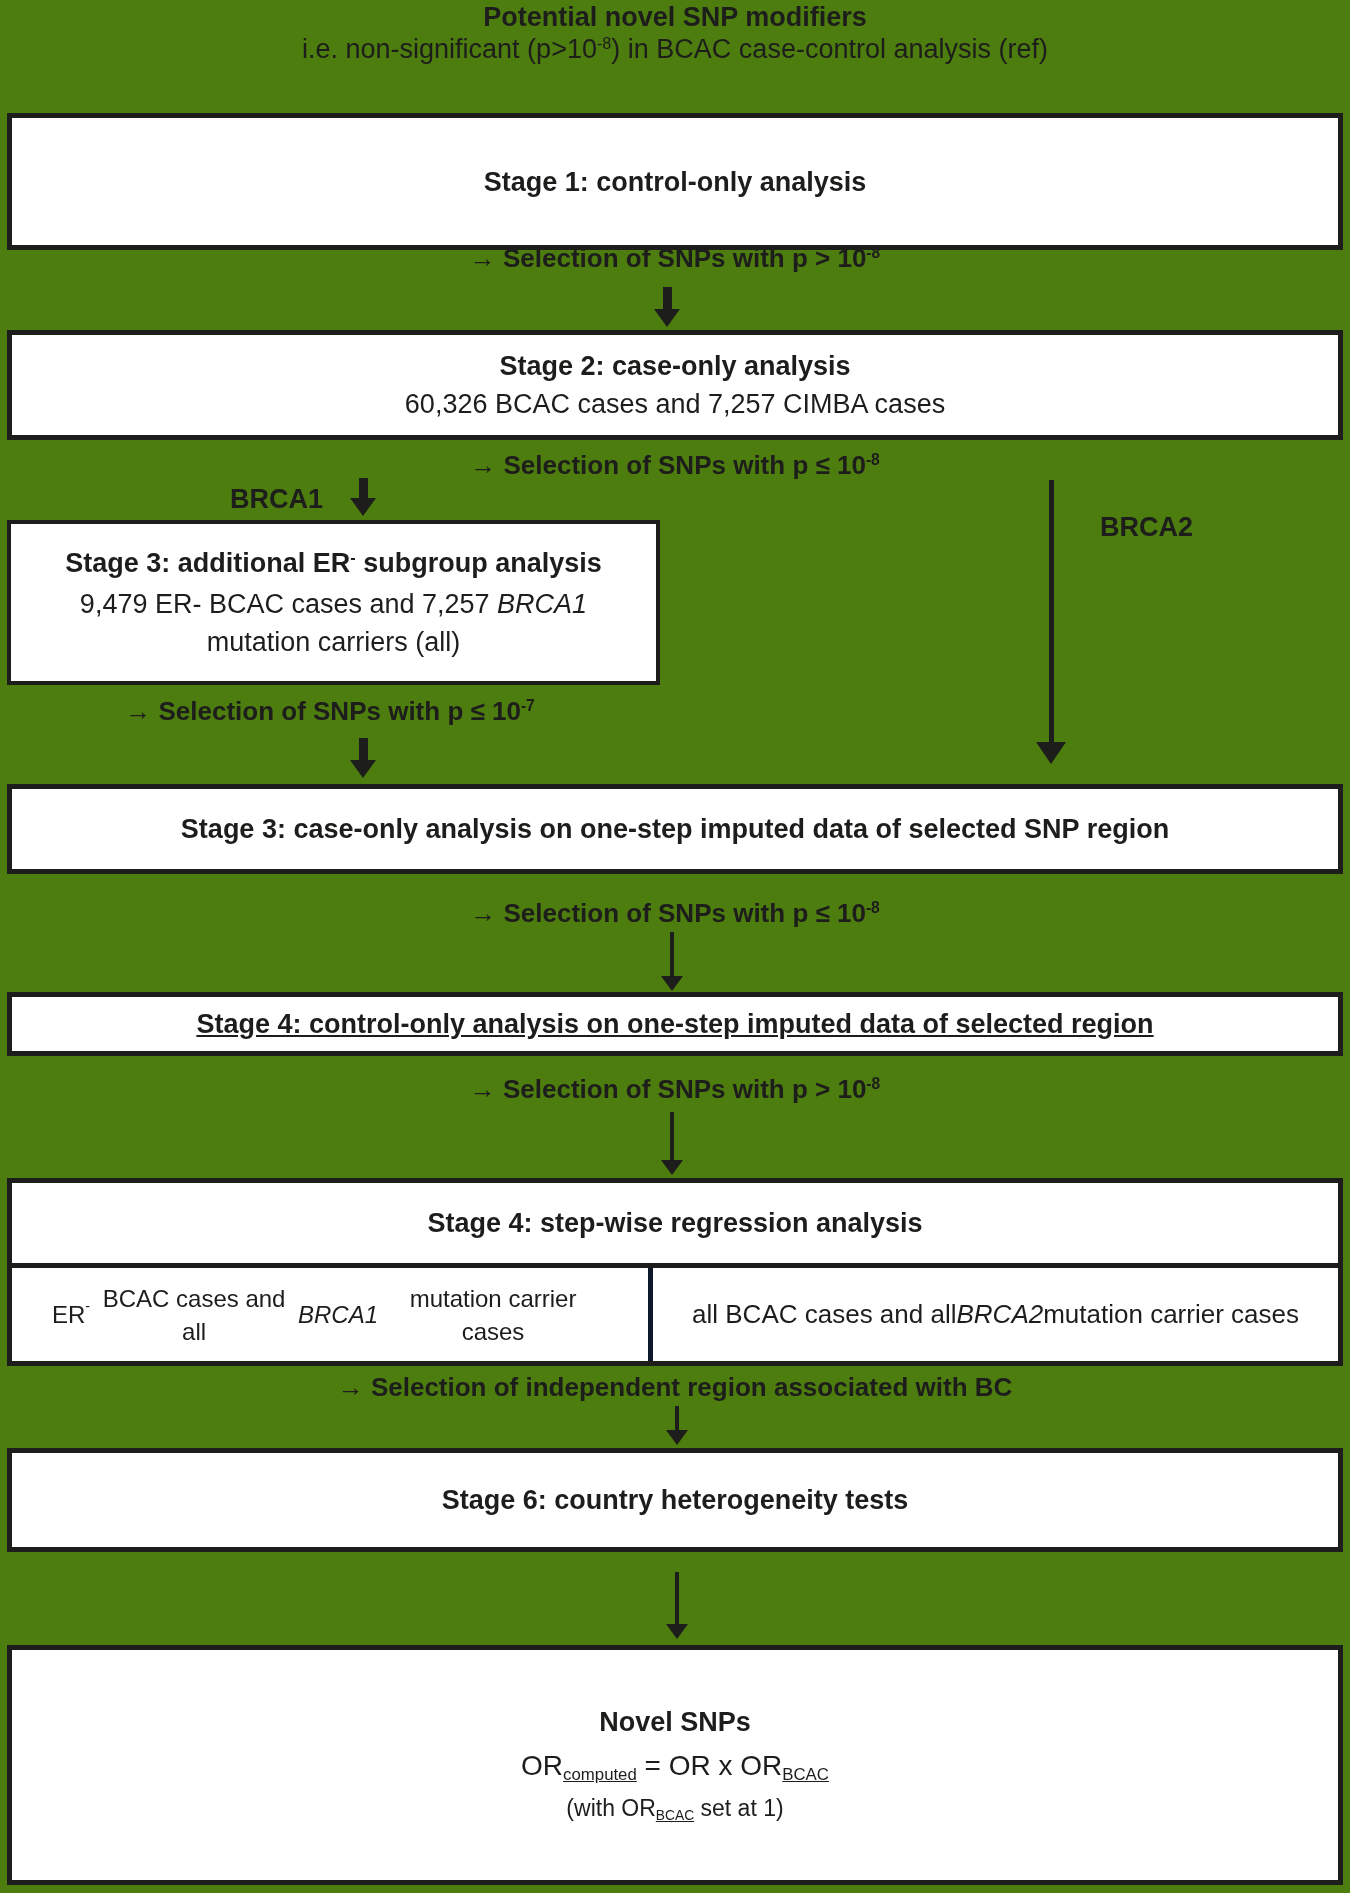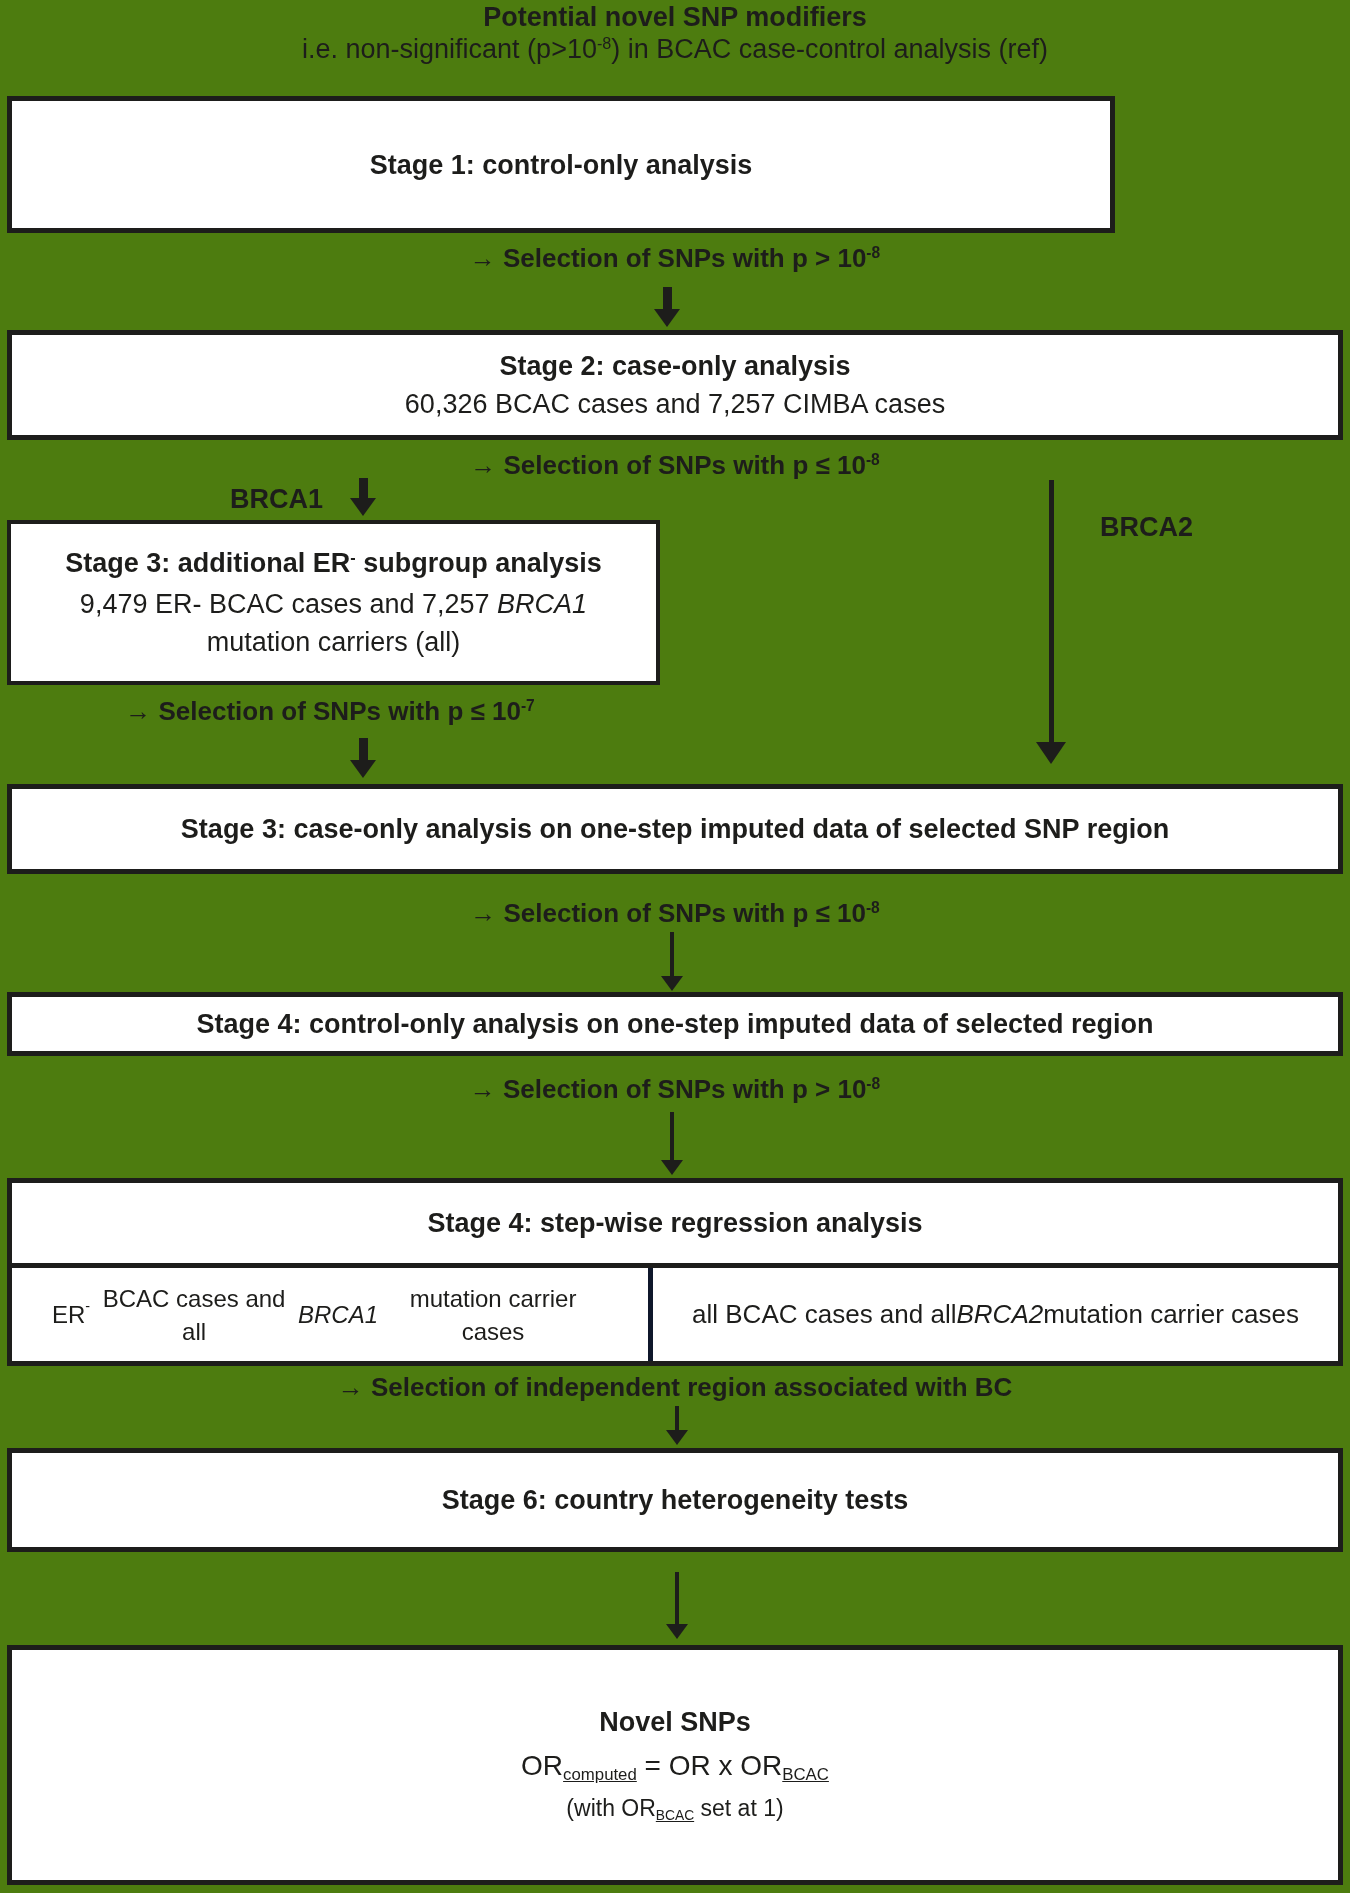--- a/index.html
+++ b/index.html
@@ -34,21 +34,21 @@
   .note{font-size:23px;line-height:30px;margin-top:6px;}
 </style>
 </head>
 <body>
 
 <div class="canvas">
 
   <div class="hdr b" style="top:2px;">Potential novel SNP modifiers</div>
   <div class="hdr" style="top:34px;"><span>i.e. non-significant (p&gt;10</span><span class="sup">-8</span><span>) in BCAC case-control analysis (ref)</span></div>
 
-  <div class="box" style="left:7px;top:96px;width:1108px;height:137px;gap:17px;">
+  <div class="box" style="left:7px;top:113px;width:1336px;height:137px;gap:17px;">
     <div class="line b">Stage 1: control-only analysis</div>
   </div>
 
   <div class="sel" style="left:0;top:243px;width:1350px;"><span>→ Selection of SNPs with p &gt; 10</span><span class="sup">-8</span></div>
 
   <div class="arr" style="left:654px;top:287px;">
     <div class="stem" style="width:9px;height:22px;"></div>
     <div class="head" style="border-width:18px 13px 0 13px;"></div>
   </div>
 
@@ -87,21 +87,21 @@
     <div class="line b">Stage 3: case-only analysis on one-step imputed data of selected SNP region</div>
   </div>
 
   <div class="sel" style="left:0;top:898px;width:1350px;"><span>→ Selection of SNPs with p ≤ 10</span><span class="sup">-8</span></div>
 
   <div class="arr" style="left:661px;top:932px;">
     <div class="stem" style="width:4px;height:44px;"></div>
     <div class="head" style="border-width:15px 11px 0 11px;"></div>
   </div>
 
-  <div class="box" style="left:7px;top:992px;width:1336px;height:64px;">
+  <div class="box" style="left:7px;top:992px;width:1336px;height:64px;text-decoration:underline;">
     <div class="line b">Stage 4: control-only analysis on one-step imputed data of selected region</div>
   </div>
 
   <div class="sel" style="left:0;top:1074px;width:1350px;"><span>→ Selection of SNPs with p &gt; 10</span><span class="sup">-8</span></div>
 
   <div class="arr" style="left:661px;top:1112px;">
     <div class="stem" style="width:4px;height:48px;"></div>
     <div class="head" style="border-width:15px 11px 0 11px;"></div>
   </div>
 

